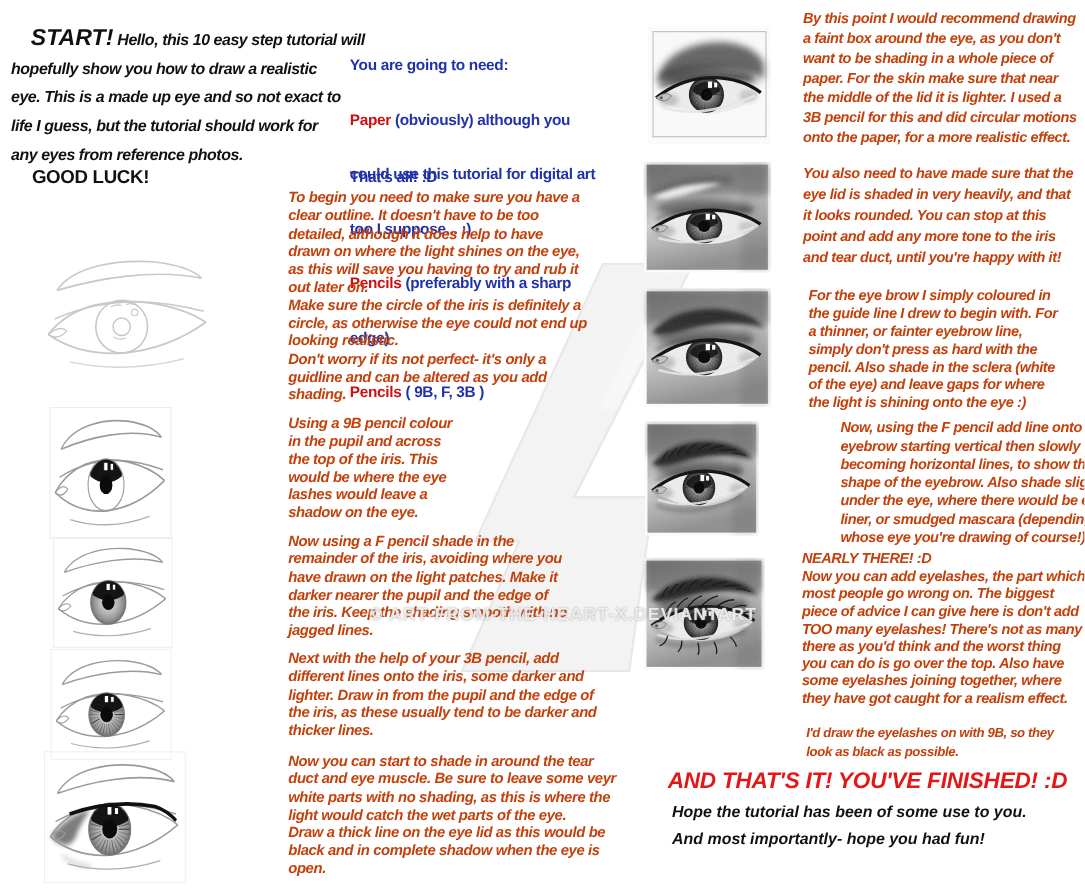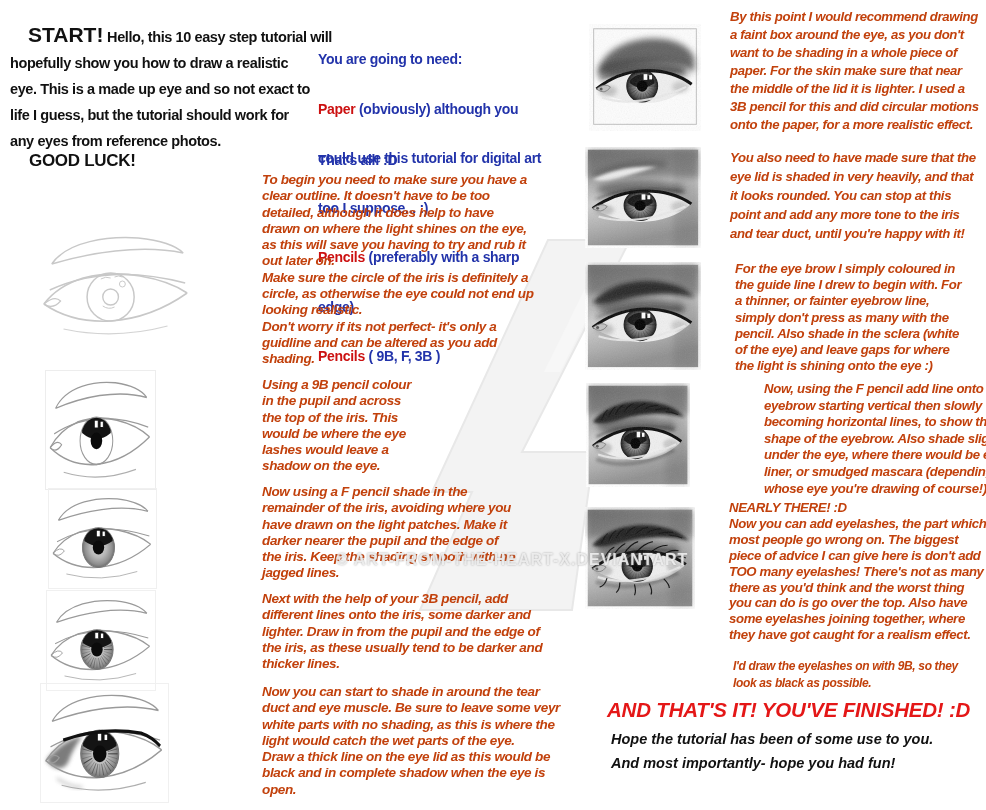--- a/index.html
+++ b/index.html
@@ -1,21 +1,21 @@
 <!DOCTYPE html>
 <html><head>
 <meta charset="utf-8">
 <style>
   html,body{margin:0;padding:0;background:#fff;}
   #page{position:relative;width:986px;height:810px;background:#ffffff;overflow:hidden;
         font-family:"Liberation Sans", sans-serif;color:#111;}
   .abs{position:absolute;}
   
   #intro{left:10px;top:22px;width:330px;font-size:14.5px;font-weight:bold;line-height:26px;
-         letter-spacing:-0.4px;white-space:pre;text-indent:18px;}
+         letter-spacing:-0.4px;white-space:pre;text-indent:18px;font-style:italic;}
   #start-label{font-size:21px;letter-spacing:0;}
   #good-luck{left:29px;top:139px;font-size:17px;font-weight:bold;letter-spacing:-0.3px;margin-top:12px;}
   
   #materials{left:318px;top:18px;font-size:14px;font-weight:bold;line-height:16.5px;
              letter-spacing:-0.3px;white-space:pre;}
   .m-red{color:#cc1111;}
   .m-blue{color:#2233aa;}
   #thats-all{left:318px;top:152px;font-size:14px;font-weight:bold;color:#2233aa;letter-spacing:-0.3px;text-align:center;}
   
   .step{position:absolute;font-weight:bold;font-style:italic;font-size:13.5px;line-height:16.3px;
@@ -128,21 +128,21 @@
 3B pencil for this and did circular motions
 onto the paper, for a more realistic effect.</div>
   <div id="sr2" class="step">You also need to have made sure that the
 eye lid is shaded in very heavily, and that
 it looks rounded. You can stop at this
 point and add any more tone to the iris
 and tear duct, until you're happy with it!</div>
   <div id="sr3" class="step">For the eye brow I simply coloured in
 the guide line I drew to begin with. For
 a thinner, or fainter eyebrow line,
-simply don't press as many with the
+simply don't press as hard with the
 pencil. Also shade in the sclera (white
 of the eye) and leave gaps for where
 the light is shining onto the eye :)</div>
   <div id="sr4" class="step">Now, using the F pencil add line onto the
 eyebrow starting vertical then slowly
 becoming horizontal lines, to show the
 shape of the eyebrow. Also shade slightly
 under the eye, where there would be eye
 liner, or smudged mascara (depending on
 whose eye you're drawing of course!)</div>

